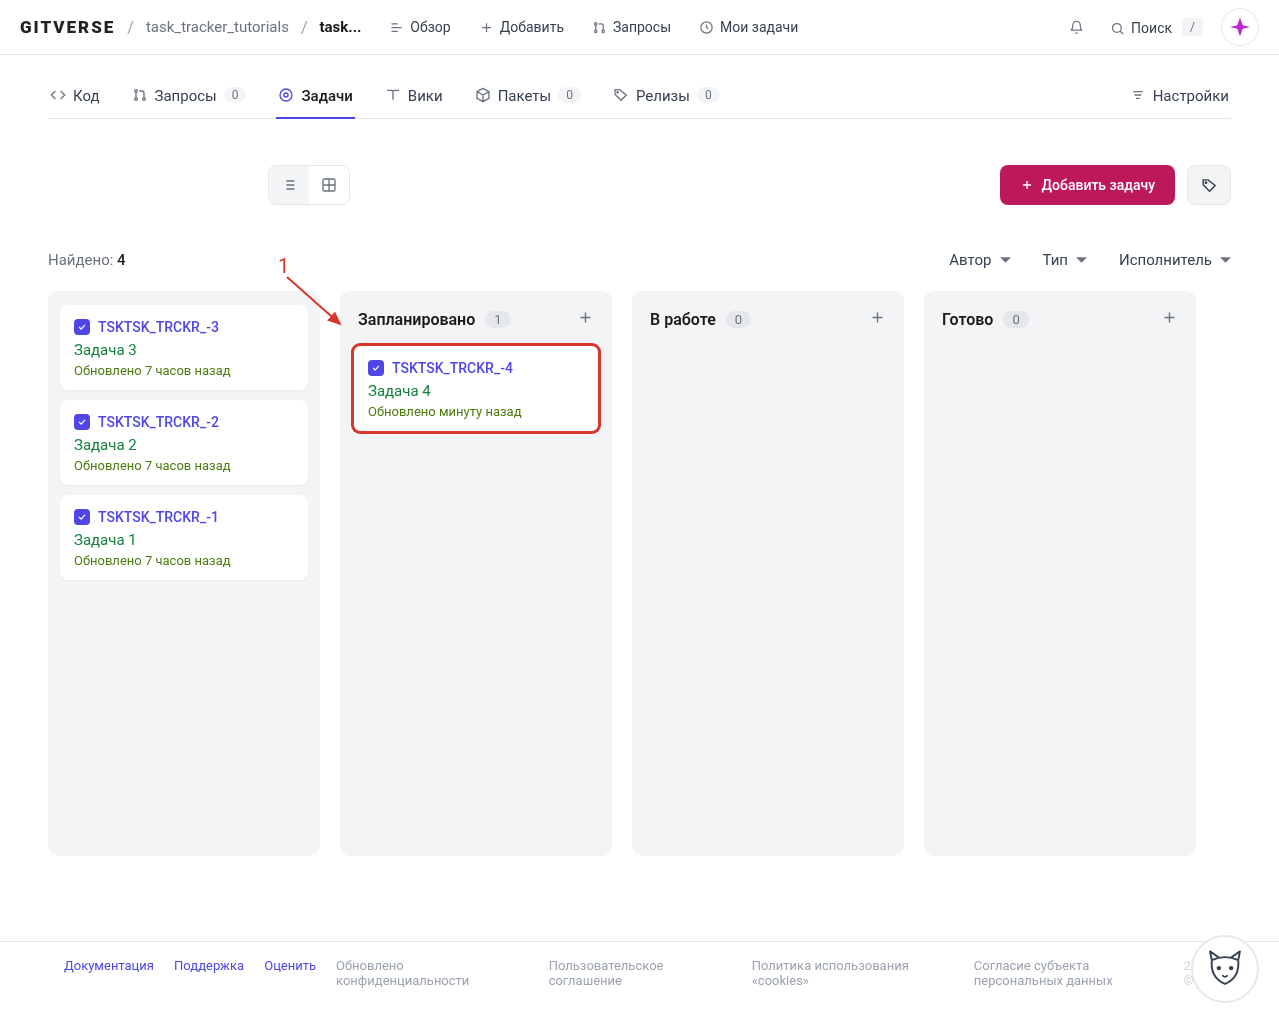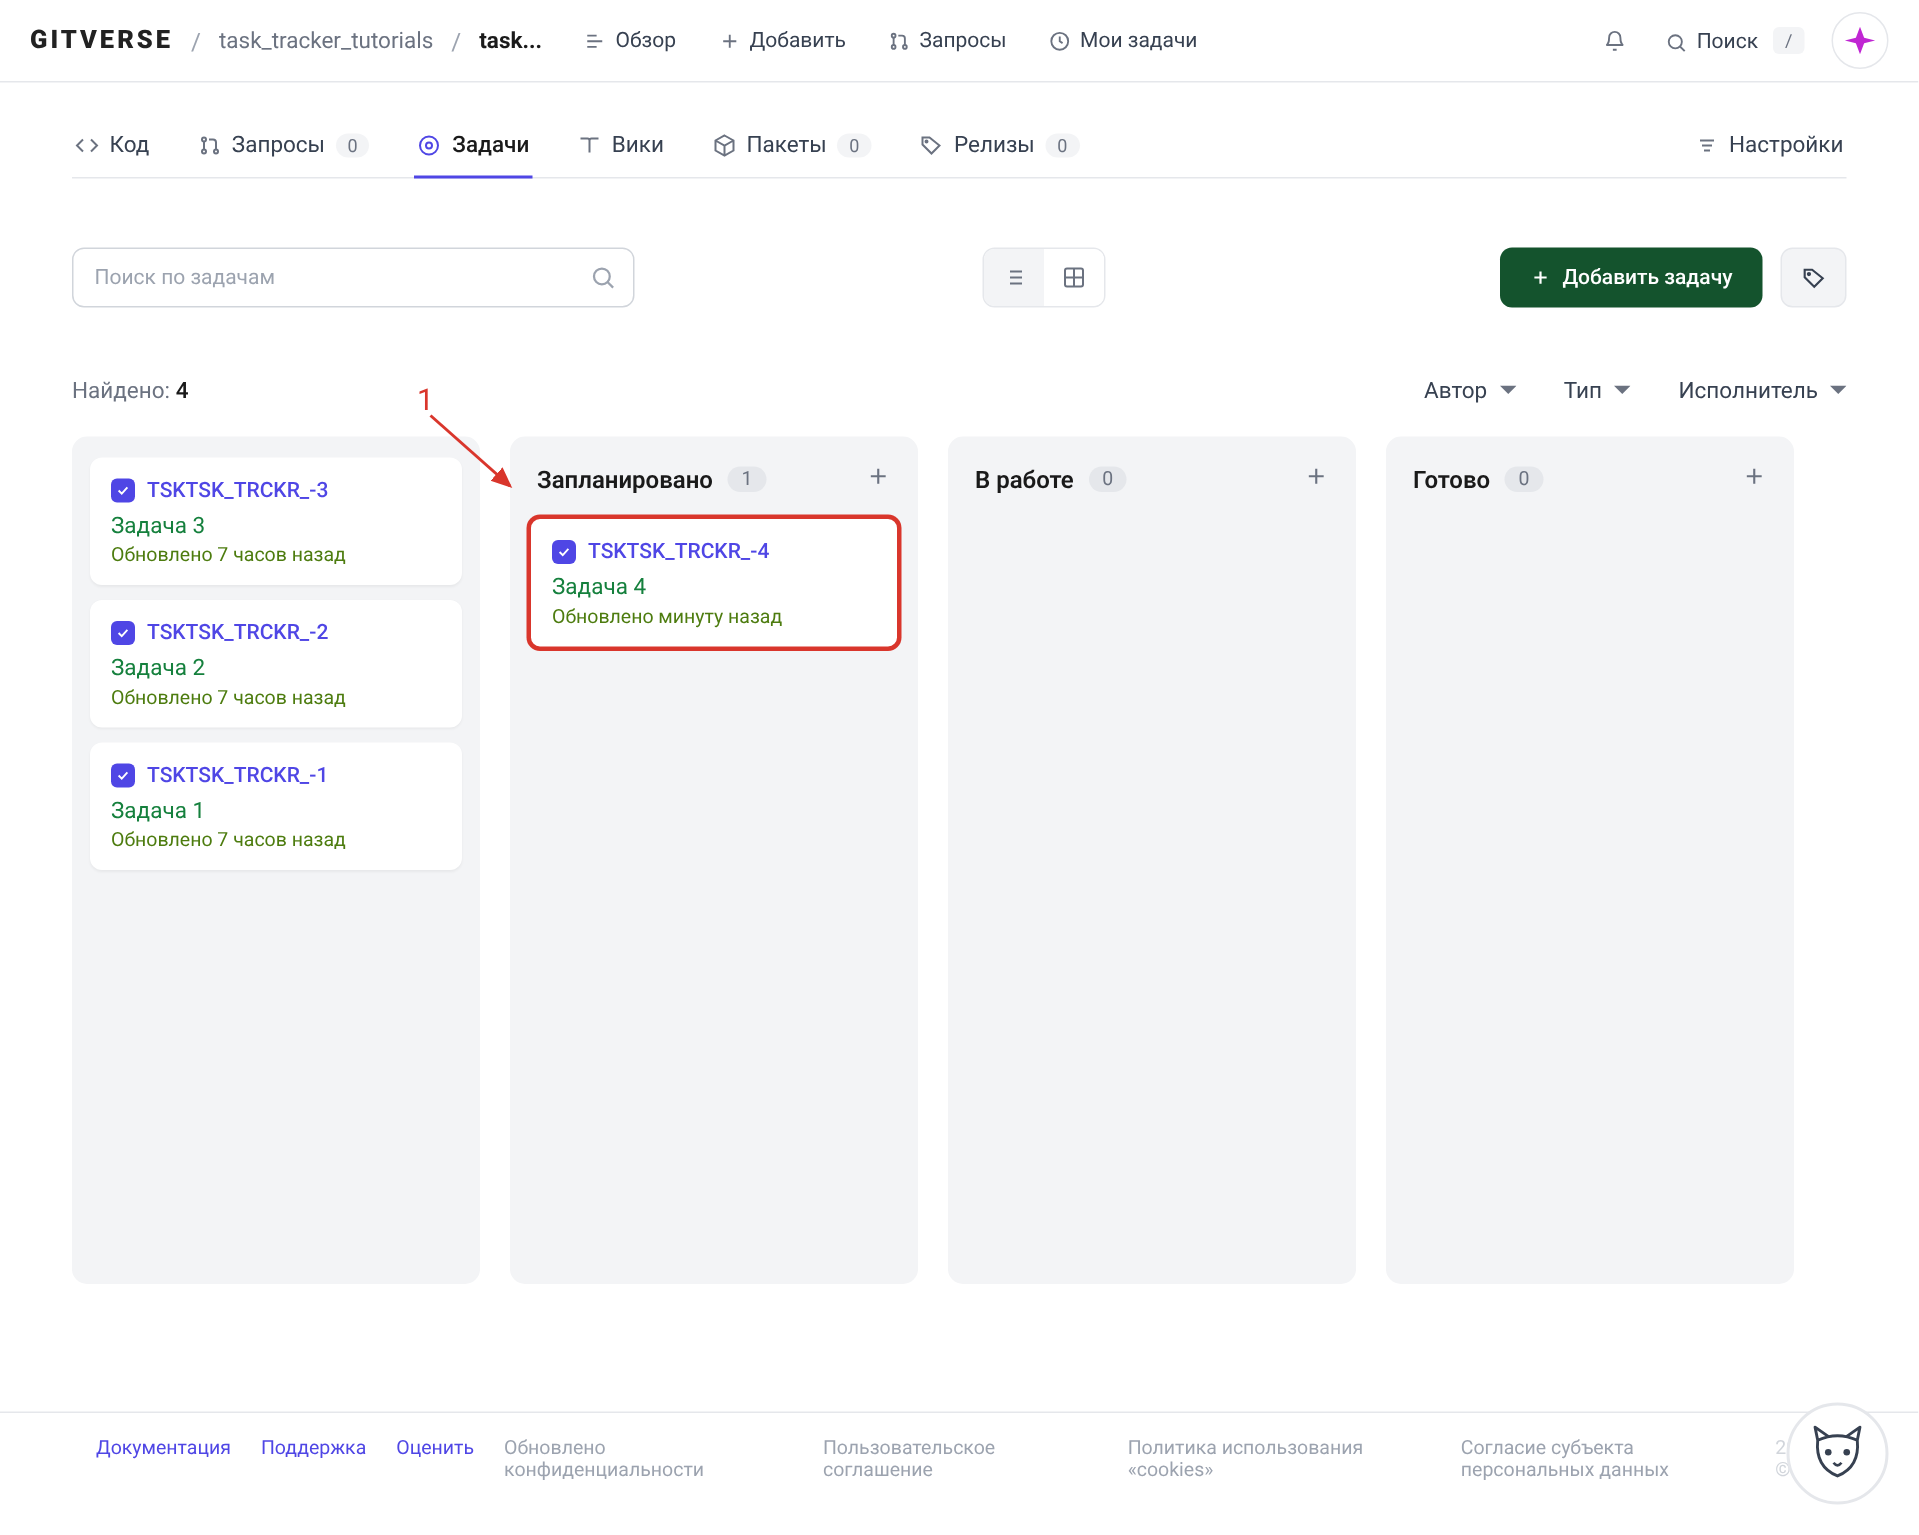--- a/index.html
+++ b/index.html
@@ -10,37 +10,37 @@
 .crumb{color:#6b7280;font-size:15px;cursor:pointer}
 .topnav{display:flex;align-items:center;gap:28px;margin-left:20px}
 .tn{display:flex;align-items:flex-end;gap:6px;color:#374151;font-size:14px;cursor:pointer}
 .tn svg{width:15px;height:15px;stroke:#6b7280;fill:none;stroke-width:2}
 .spacer{flex:1}
 .kbd{background:#f3f4f6;border-radius:4px;padding:2px 8px;font-size:12px;color:#6b7280;margin-left:4px}
 .avatar{width:38px;height:38px;border-radius:50%;border:1px solid #e5e7eb;display:flex;align-items:center;justify-content:center;margin-left:10px}
 .avatar svg{width:22px;height:22px}
 .container{padding:0 48px}
 .tabs{display:flex;align-items:center;border-bottom:1px solid #e5e7eb;margin-top:24px;gap:28px}
-.tab{display:flex;align-items:flex-end;gap:7px;padding:8px 2px 12px;color:#374151;font-size:15px;cursor:pointer;border-bottom:2px solid transparent;margin-bottom:-1px}
+.tab{display:flex;align-items:flex-start;gap:7px;padding:8px 2px 12px;color:#374151;font-size:15px;cursor:pointer;border-bottom:2px solid transparent;margin-bottom:-1px}
 .tab.active{border-bottom-color:#4f46e5;color:#1a1a1a;font-weight:500}
 .tab svg{width:16px;height:16px;stroke:#6b7280;fill:none;stroke-width:2}
 .tab.active svg{stroke:#4f46e5}
 .badge{background:#f3f4f6;color:#6b7280;border-radius:10px;padding:1px 8px;font-size:12px;min-width:20px;text-align:center}
 .tabs-right{margin-left:auto}
 .toolbar{display:flex;align-items:center;margin-top:46px;gap:12px}
 .search-wrap{position:relative;width:375px}
 .search-in{width:100%;height:40px;border:1px solid #d1d5db;border-radius:8px;padding:0 40px 0 14px;font-size:14px;color:#374151}
 .search-in::placeholder{color:#9ca3af}
 .search-ico{position:absolute;right:12px;top:11px;width:18px;height:18px;stroke:#9ca3af;fill:none;stroke-width:2}
 .viewtoggle{display:flex;border:1px solid #e5e7eb;border-radius:8px;overflow:hidden;margin-left:auto}
 .vt{width:40px;height:38px;display:flex;align-items:center;justify-content:center;cursor:pointer}
 .vt.active{background:#fff}
 .vt.inactive{background:#f3f4f6}
 .vt svg{width:16px;height:16px;stroke:#6b7280;fill:none;stroke-width:2}
-.addbtn{background:#14532d;color:#fff;border:none;border-radius:8px;height:40px;padding:0 20px;font-size:14px;font-weight:500;display:flex;align-items:center;gap:8px;cursor:pointer}
+.addbtn{background:#be185d;color:#fff;border:none;border-radius:8px;height:40px;padding:0 20px;font-size:14px;font-weight:500;display:flex;align-items:center;gap:8px;cursor:pointer}
 .addbtn svg{width:14px;height:14px;stroke:#fff;fill:none;stroke-width:2.5}
 .tagbtn{width:44px;height:40px;border:1px solid #e5e7eb;background:#f3f4f6;border-radius:8px;display:flex;align-items:center;justify-content:center;cursor:pointer}
 .tagbtn svg{width:17px;height:17px;stroke:#374151;fill:none;stroke-width:2}
 .meta-row{display:flex;align-items:center;margin-top:46px}
 .found{color:#6b7280;font-size:15px}
 .found b{color:#1a1a1a;font-weight:500}
 .filters{margin-left:auto;display:flex;gap:32px}
 .filt{display:flex;align-items:center;gap:8px;color:#374151;font-size:15px;cursor:pointer}
 .filt svg{width:11px;height:11px;fill:#6b7280}
 .board{display:flex;gap:20px;margin-top:22px}
@@ -176,27 +176,20 @@
       </div>
     <div class="tab tabs-right">
         <svg viewBox="0 0 24 24">
           <path d="M5 7h14M7 12h10M9 17h6"></path>
         </svg>
         <span>Настройки</span>
       </div>
   </div>
 
   <div class="toolbar">
-    <div class="search-wrap">
-      <input class="search-in" placeholder="Поиск по задачам" style="">
-      <svg class="search-ico" viewBox="0 0 24 24">
-          <circle cx="11" cy="11" r="7"></circle>
-          <path d="M21 21l-5-5"></path>
-        </svg>
-    </div>
     <div class="viewtoggle" style="margin-left:220px">
       <div class="vt inactive">
           <svg viewBox="0 0 24 24">
             <path d="M8 6h12M8 12h12M8 18h12M4 6h.01M4 12h.01M4 18h.01"></path>
           </svg>
         </div>
       <div class="vt active">
           <svg viewBox="0 0 24 24">
             <rect x="3" y="3" width="18" height="18" rx="2"></rect>
             <path d="M12 3v18M3 12h18"></path>

